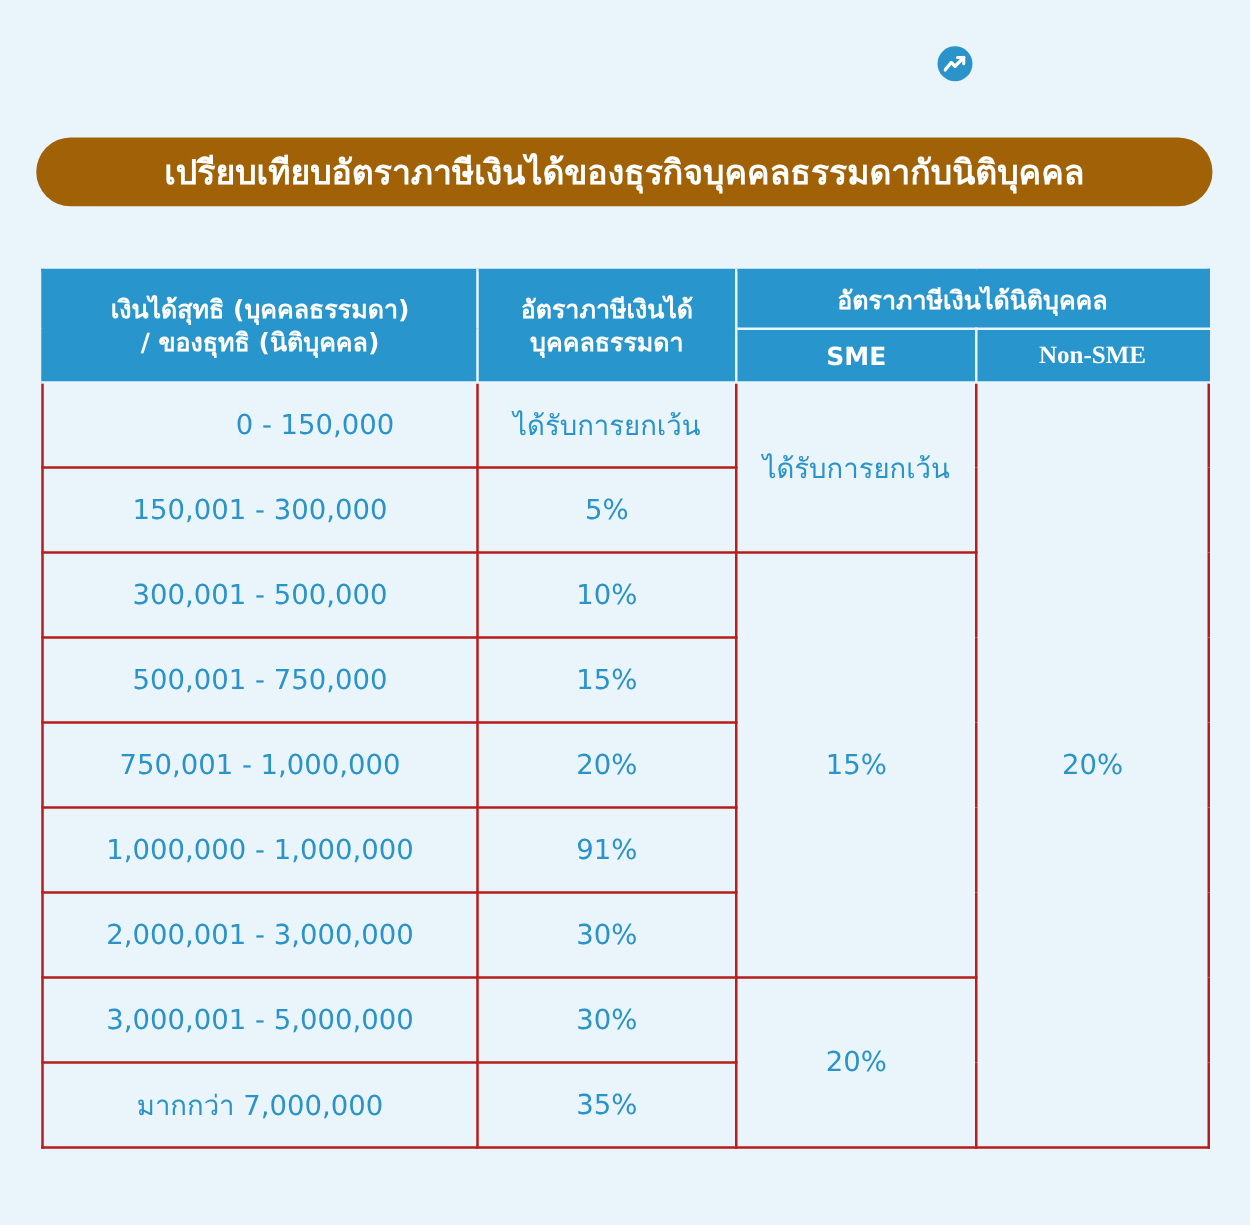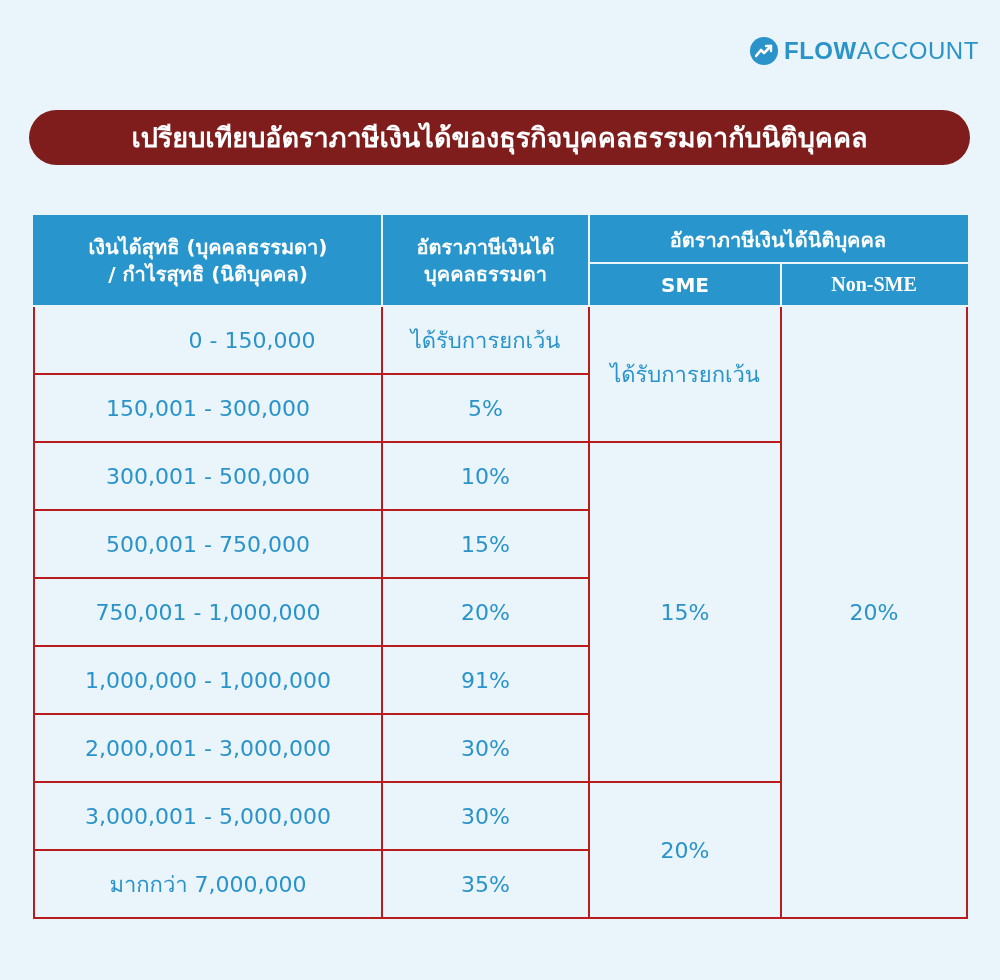--- a/index.html
+++ b/index.html
@@ -15,21 +15,21 @@
     display: flex; align-items: center; gap: 6px;
   }
   .logo-icon {
     width: 28px; height: 28px; border-radius: 50%;
     background: #2a93c9; display: flex; align-items: center; justify-content: center;
   }
   .logo-text { font-family: "Liberation Sans", sans-serif; font-size: 24px; color: #2a93c9; letter-spacing: 0.5px; }
   .logo-text .bold { font-weight: bold; }
   .title-pill {
     position: absolute; left: 29px; top: 110px; width: 941px; height: 55px;
-    background: #7f1d1d; border-radius: 28px;
+    background: #a16207; border-radius: 28px;
     display: flex; align-items: center; justify-content: center;
   }
   .title-pill span { color: #ffffff; font-size: 27px; font-weight: bold; }
 
   table.tax {
     position: absolute; left: 33px; top: 215px;
     border-collapse: collapse;
     table-layout: fixed;
   }
   table.tax th, table.tax td {
@@ -50,39 +50,38 @@
 </head>
 <body>
 
 <div class="logo">
   <span class="logo-icon">
     <svg width="18" height="14" viewBox="0 0 18 14">
       <polyline points="1,12 6,6 9,9 16,2" fill="none" stroke="#ffffff" stroke-width="2.6" stroke-linecap="round" stroke-linejoin="round"></polyline>
       <polyline points="11,2 16,2 16,7" fill="none" stroke="#ffffff" stroke-width="2.4" stroke-linecap="round" stroke-linejoin="round"></polyline>
     </svg>
   </span>
-  <span class="logo-text"><span class="bold">FLOW</span><span>ACCOUNT</span></span>
 </div>
 
 <div class="title-pill">
   <span>เปรียบเทียบอัตราภาษีเงินได้ของธุรกิจบุคคลธรรมดากับนิติบุคคล</span>
 </div>
 
 <table class="tax">
   <colgroup>
     <col style="width:348px">
     <col style="width:207px">
     <col style="width:192px">
     <col style="width:186px">
   </colgroup>
   <thead>
     <tr style="height:47px">
       <th rowspan="2" class="outer-l outer-t">
         <div class="hdr-text">เงินได้สุทธิ (บุคคลธรรมดา)</div>
-        <div class="hdr-text">/ กำไรสุทธิ (นิติบุคคล)</div>
+        <div class="hdr-text">/ ของธุทธิ (นิติบุคคล)</div>
       </th>
       <th rowspan="2" class="outer-t">
         <div class="hdr-text">อัตราภาษีเงินได้</div>
         <div class="hdr-text">บุคคลธรรมดา</div>
       </th>
       <th colspan="2" class="outer-t outer-r">อัตราภาษีเงินได้นิติบุคคล</th>
     </tr>
     <tr style="height:43px">
       <th>SME</th>
       <th class="outer-r">Non-SME</th>

